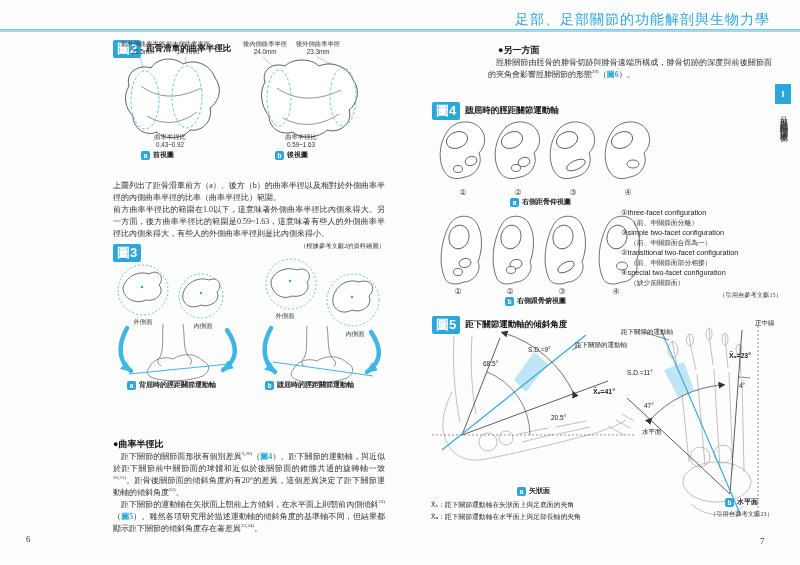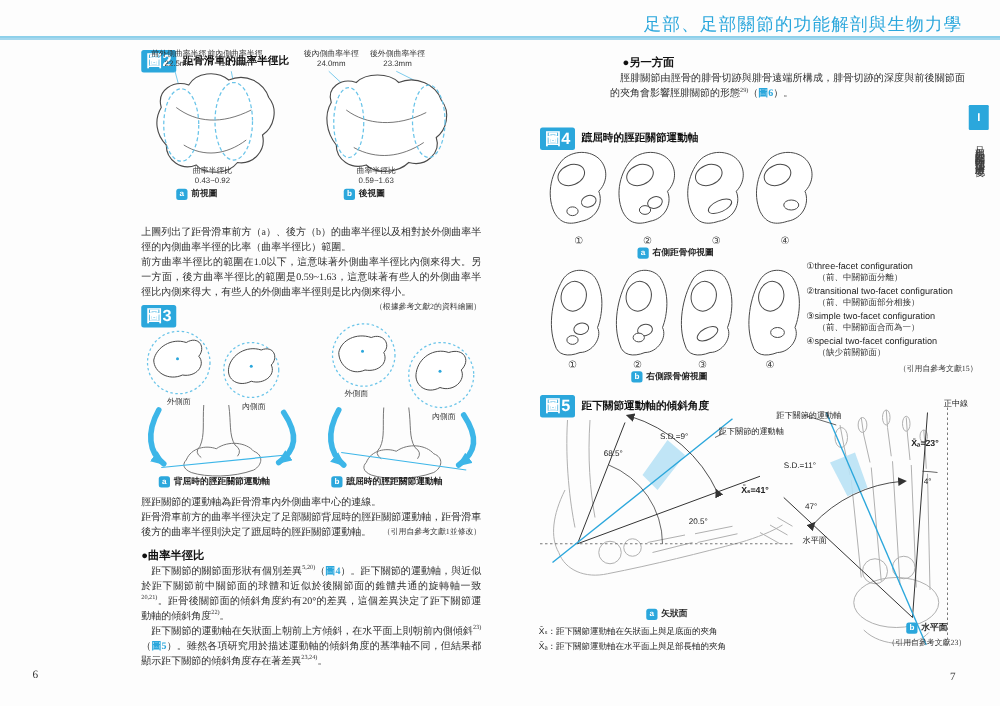--- a/index.html
+++ b/index.html
@@ -145,27 +145,20 @@
     <div class="lbl" style="left:242px;top:72px">內側面</div>
     <div class="cap" style="left:14px;top:122px">
       <span class="cl">a</span>
       <span>背屈時的脛距關節運動軸</span>
     </div>
     <div class="cap" style="left:152px;top:122px">
       <span class="cl">b</span>
       <span>蹠屈時的脛距關節運動軸</span>
     </div>
   </div>
-  <div class="abs body" style="left:0;top:356px;width:272px">
-    <div>脛距關節的運動軸為距骨滑車內外側曲率中心的連線。</div>
-    <div>
-      <span>距骨滑車前方的曲率半徑決定了足部關節背屈時的脛距關節運動軸，距骨滑車後方的曲率半徑則決定了蹠屈時的脛距關節運動軸。</span>
-      <span class="note" style="float:right">（引用自參考文獻1並修改）</span>
-    </div>
-  </div>
 
   <div class="abs hd" style="left:0;top:398px">●曲率半徑比</div>
   <div class="abs body ind" style="left:0;top:411px;width:272px">
     <span>距下關節的關節面形狀有個別差異</span><sup>5,20)</sup><span>（</span><span class="fr">圖4</span><span>）。距下關節的運動軸，與近似於距下關節前中關節面的球體和近似於後關節面的錐體共通的旋轉軸一致</span><sup>20,21)</sup><span>。距骨後關節面的傾斜角度約有20°的差異，這個差異決定了距下關節運動軸的傾斜角度</span><sup>22)</sup><span>。</span>
   </div>
   <div class="abs body ind" style="left:0;top:459px;width:272px">
     <span>距下關節的運動軸在矢狀面上朝前上方傾斜，在水平面上則朝前內側傾斜</span><sup>23)</sup><span>（</span><span class="fr">圖5</span><span>）。雖然各項研究用於描述運動軸的傾斜角度的基準軸不同，但結果都顯示距下關節的傾斜角度存在著差異</span><sup>23,24)</sup><span>。</span>
   </div>
 </div>
 
@@ -242,32 +235,32 @@
       </g>
     </svg>
     <div class="num" style="left:33px;top:171px">①</div>
     <div class="num" style="left:85px;top:171px">②</div>
     <div class="num" style="left:137px;top:171px">③</div>
     <div class="num" style="left:191px;top:171px">④</div>
     <div class="cap" style="left:80px;top:180px">
       <span class="cl">b</span>
       <span>右側跟骨俯視圖</span>
     </div>
-    <div class="abs cfg" style="left:220px;top:92px;width:152px">
+    <div class="abs cfg" style="left:196px;top:92px;width:152px">
       <div>
         <span>①three-facet configuration</span>
         <span class="zh">（前、中關節面分離）</span>
       </div>
       <div>
+        <span>③simple two-facet configuration</span>
+        <span class="zh">（前、中關節面合而為一）</span>
+      </div>
+      <div>
         <span>②transitional two-facet configuration</span>
         <span class="zh">（前、中關節面部分相接）</span>
-      </div>
-      <div>
-        <span>③simple two-facet configuration</span>
-        <span class="zh">（前、中關節面合而為一）</span>
       </div>
       <div>
         <span>④special two-facet configuration</span>
         <span class="zh">（缺少前關節面）</span>
       </div>
     </div>
     <div class="abs note" style="left:212px;top:175px;width:145px;text-align:right">（引用自參考文獻15）</div>
   </div>
 
   <div class="tagrow abs" style="left:7px;top:276px">

